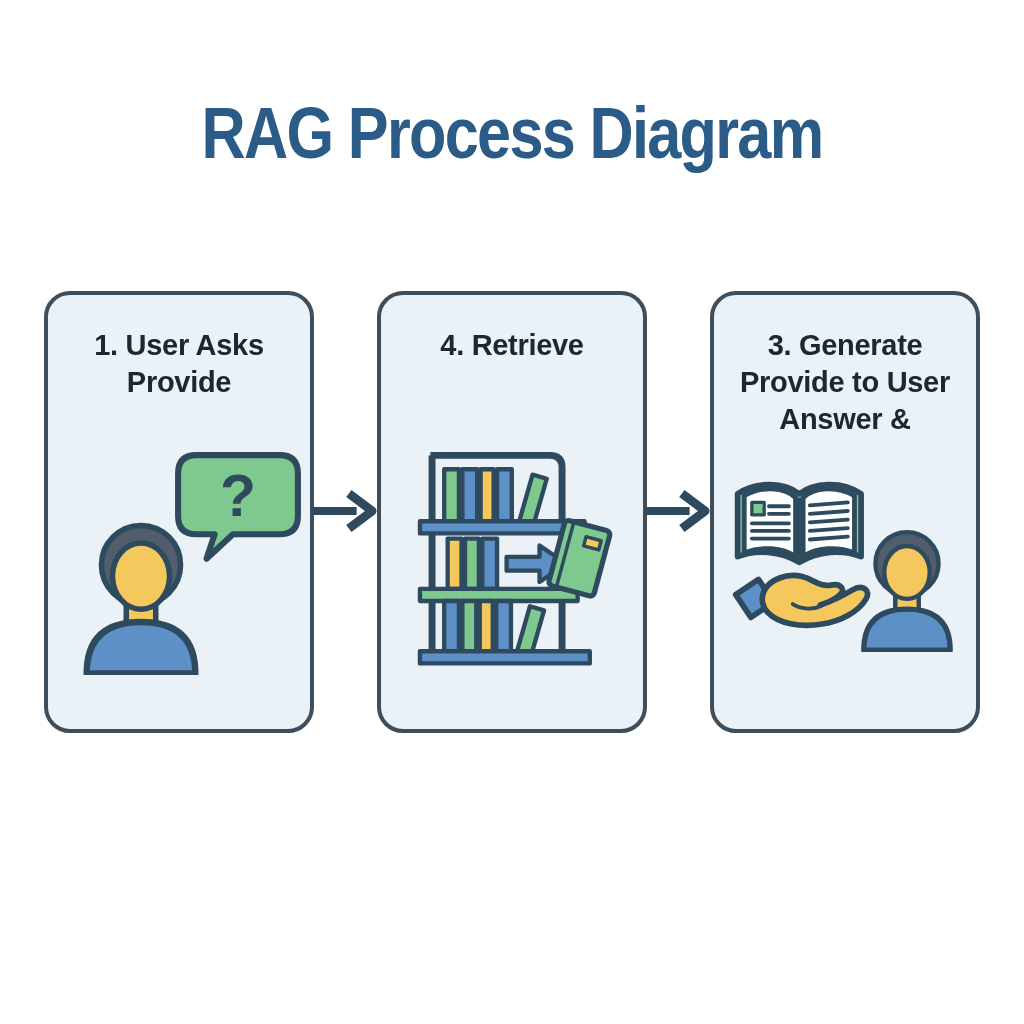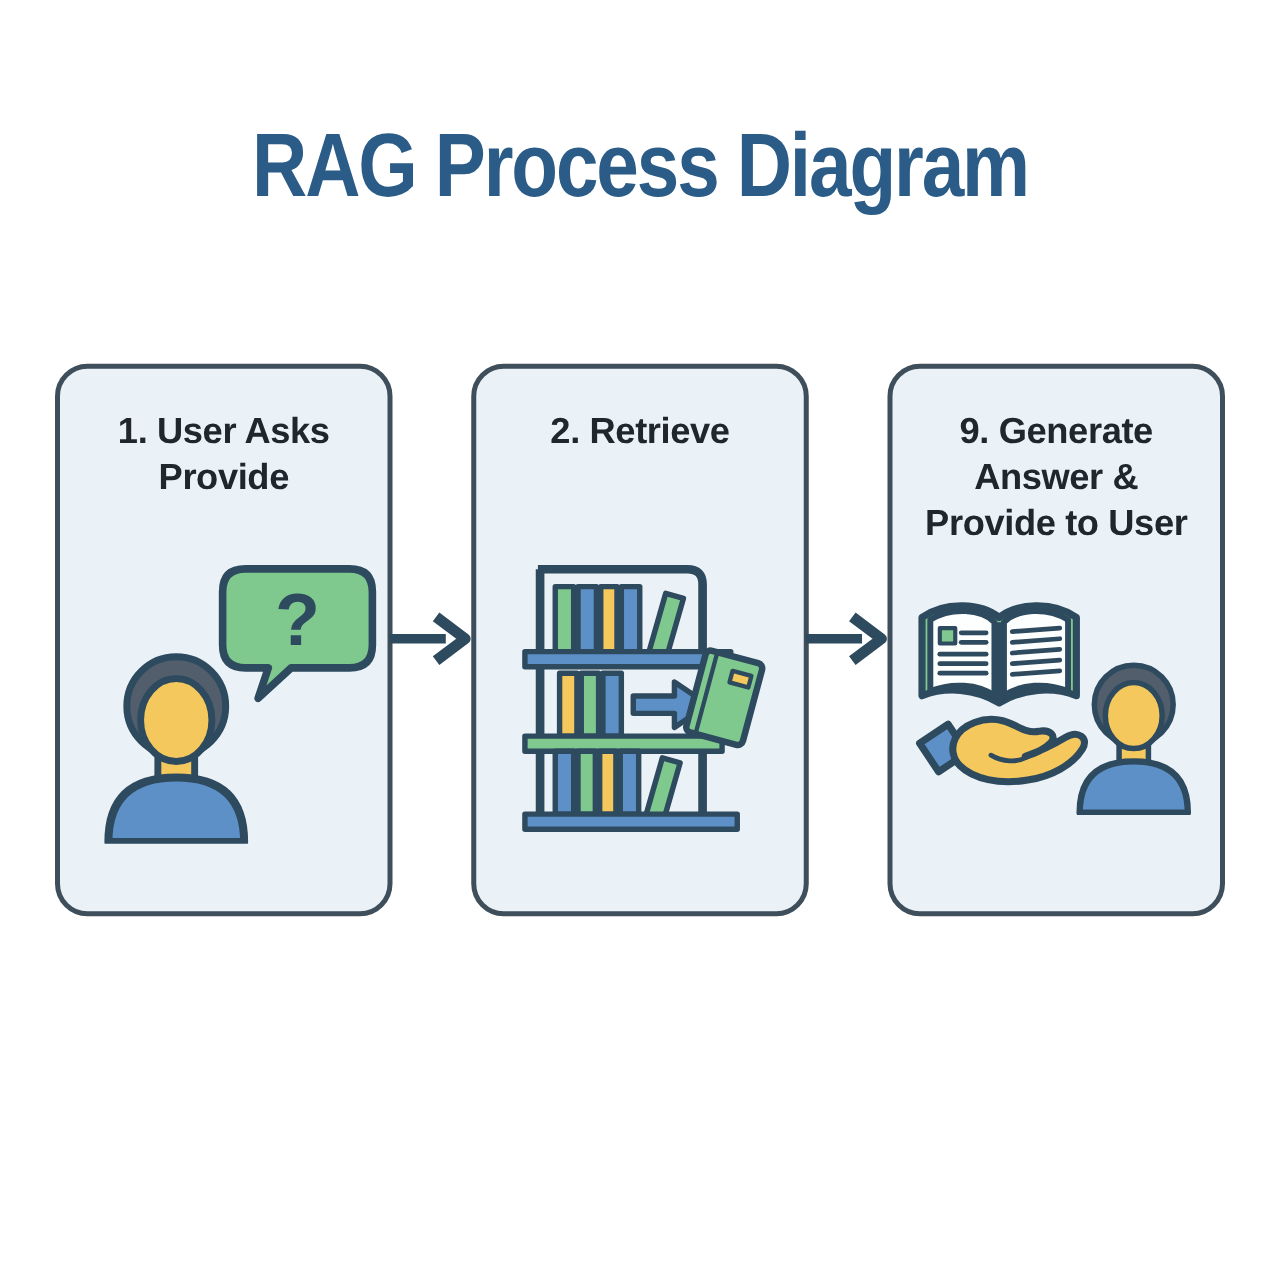--- a/index.html
+++ b/index.html
@@ -67,21 +67,21 @@
     <svg class="abs person-1" viewBox="0 0 150 170">
       <rect class="f-yellow s-ink" stroke-width="6" x="59" y="78" width="32" height="38"></rect>
       <path class="f-blue s-ink" stroke-width="7" d="M16,168 Q16,112 75,112 Q134,112 134,168 Z"></path>
       <circle class="f-hair s-ink" stroke-width="6" cx="75" cy="50" r="43"></circle>
       <ellipse class="f-yellow s-ink" stroke-width="6" cx="75" cy="62" rx="31" ry="36"></ellipse>
     </svg>
   </section>
 
   <section class="card">
     <h2 class="heading">
-      <span class="line">2. Retrieve</span>
+      <span class="line">4. Retrieve</span>
     </h2>
 
     <svg class="abs shelf-svg" viewBox="0 0 240 255">
 
       <path class="no-f s-ink" stroke-width="8" d="M22,12 V248"></path>
       <path class="no-f s-ink" stroke-width="8" d="M20,12 H158 Q172,12 172,26 V86"></path>
       <path class="no-f s-ink" stroke-width="8" d="M172,180 V240"></path>
 
       <rect class="f-green s-ink" stroke-width="5" x="36" y="28" width="17" height="62"></rect>
       <rect class="f-blue s-ink" stroke-width="5" x="57" y="28" width="17" height="62"></rect>
@@ -107,23 +107,23 @@
       <rect class="f-green s-ink" stroke-width="5" x="57" y="180" width="16" height="58"></rect>
       <rect class="f-yellow s-ink" stroke-width="5" x="77" y="180" width="15" height="58"></rect>
       <rect class="f-blue s-ink" stroke-width="5" x="96" y="180" width="17" height="58"></rect>
       <rect class="f-green s-ink" stroke-width="5" x="120" y="184" width="17" height="54" transform="rotate(16 120 238)"></rect>
       <rect class="f-blue s-ink" stroke-width="5" x="8" y="238" width="196" height="14"></rect>
     </svg>
   </section>
 
   <section class="card">
     <h2 class="heading">
-      <span class="line">9. Generate</span>
+      <span class="line">3. Generate</span>
+      <span class="line">Provide to User</span>
       <span class="line">Answer &amp;</span>
-      <span class="line">Provide to User</span>
     </h2>
 
     <svg class="abs bookhand-svg" viewBox="0 0 160 185">
 
       <g>
         <path class="f-green s-ink" stroke-width="6" d="M8,22 C28,8 58,10 73,22 C88,10 118,8 138,22 L138,88 C118,80 93,82 73,94 C53,82 28,80 8,88 Z"></path>
         <path class="f-white s-ink" stroke-width="5" d="M15,24 C33,13 58,15 69,26 L69,88 C55,78 33,77 15,84 Z"></path>
         <path class="f-white s-ink" stroke-width="5" d="M131,24 C113,13 88,15 77,26 L77,88 C91,78 113,77 131,84 Z"></path>
         <path class="no-f s-ink" stroke-width="5" d="M73,26 V94"></path>
         <rect class="f-green s-ink" stroke-width="3.5" x="23" y="31" width="13" height="13"></rect>

